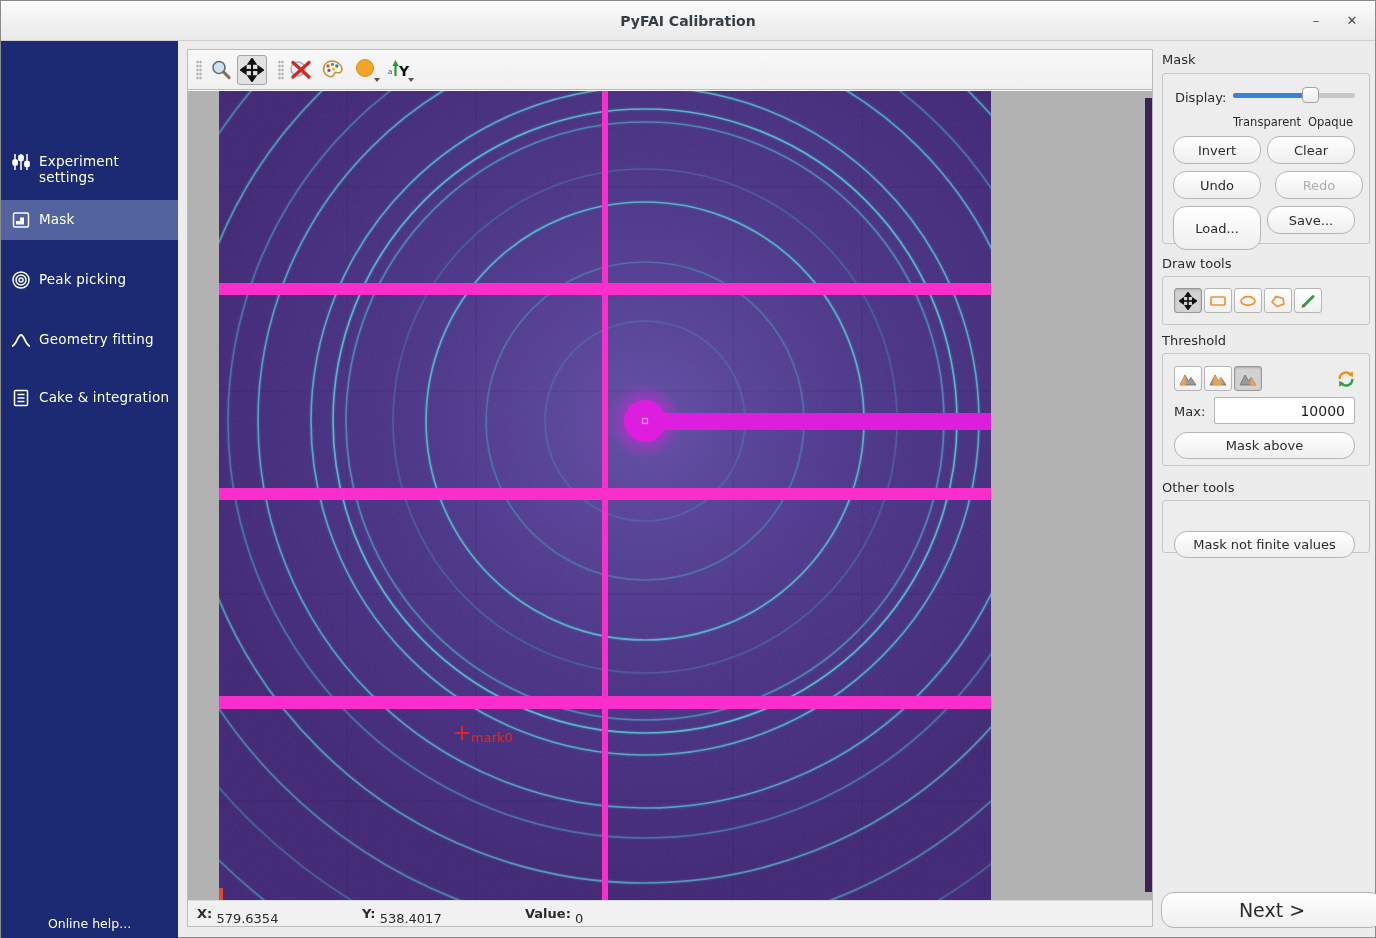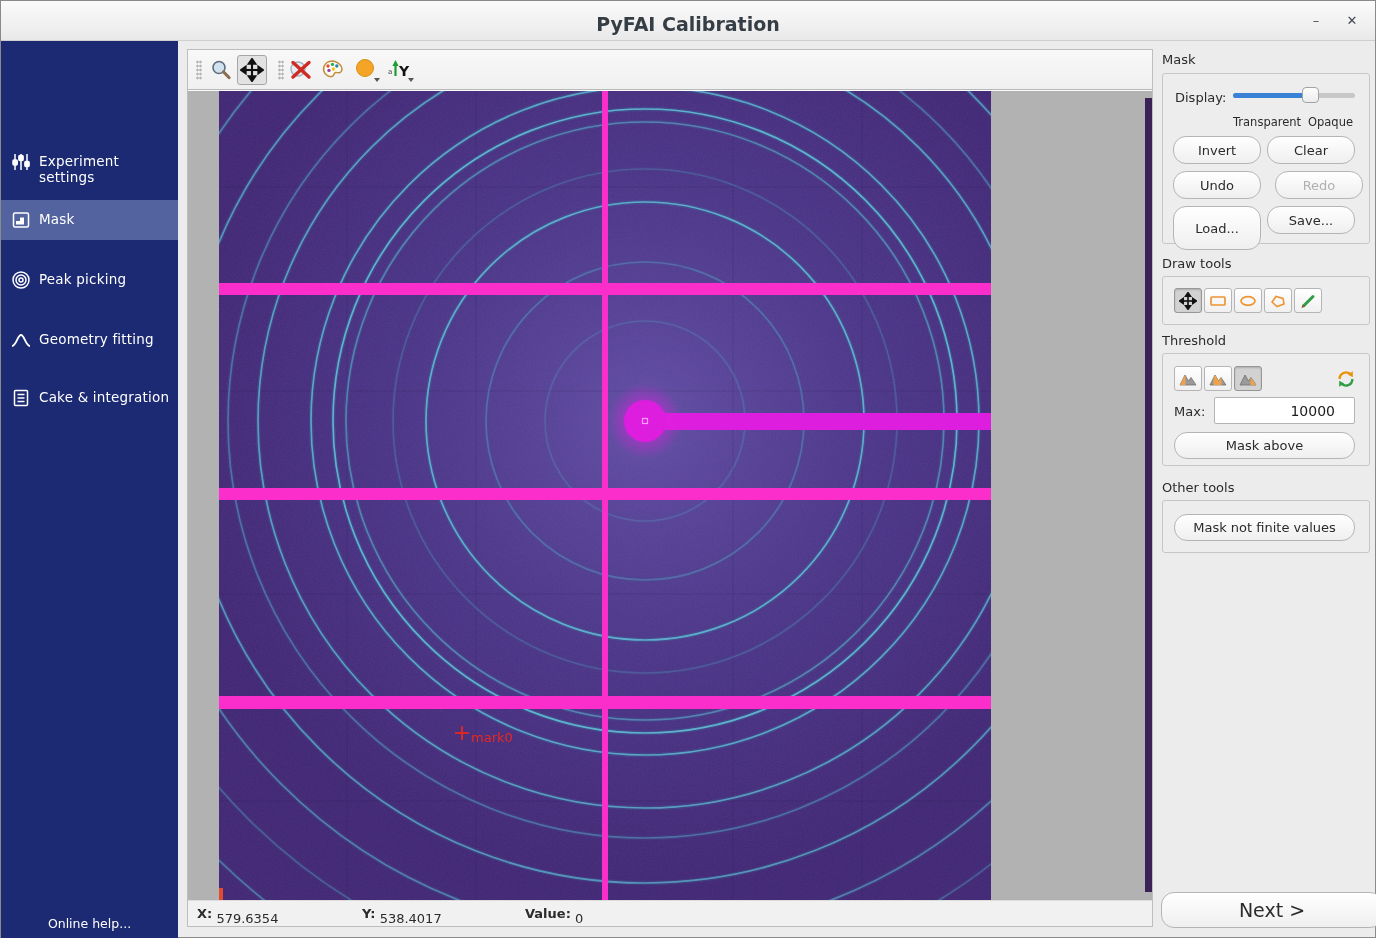--- a/index.html
+++ b/index.html
@@ -4,21 +4,21 @@
 <style>
   * { box-sizing: border-box; margin: 0; padding: 0; }
   html,body { width:1376px; height:938px; overflow:hidden; }
   body { font-family:"DejaVu Sans", sans-serif; font-size:13px; color:#2b2b2b; background:#ececec; }
   #window { position:relative; width:1376px; height:938px; background:#ececec; border:1px solid #8a8a8a; }
 
   
   #titlebar { position:absolute; left:0; top:0; width:100%; height:40px;
     background:linear-gradient(#fbfbfb,#e9e9e9); border-bottom:1px solid #cfcfcf; }
   #titlebar .title { position:absolute; left:0; right:0; top:12px; text-align:center;
-    font-weight:bold; color:#363e45; font-size:19px; }
+    font-weight:bold; color:#363e45; font-size:14px; }
   .win-btn { position:absolute; top:10px; width:22px; height:20px; text-align:center;
     color:#43494e; font-size:13px; cursor:default; line-height:20px; }
   #btn-min { right:48px; }
   #btn-close { right:12px; }
 
   
   #sidebar { position:absolute; left:0; top:40px; width:177px; height:898px; background:#1b2a72; }
   .side-item { position:absolute; left:0; width:177px; height:40px; color:#ffffff; }
   .side-item.selected { background:#5363a0; }
   .side-item .ic { position:absolute; left:10px; top:10px; width:20px; height:20px; }
@@ -62,21 +62,21 @@
   
   #slider { position:absolute; }
   #slider .track { position:absolute; left:0; top:6px; width:100%; height:5px;
     background:#c7c7c7; border-radius:3px; }
   #slider .fill { position:absolute; left:0; top:6px; height:5px; background:#3a82d6; border-radius:3px; }
   #slider .handle { position:absolute; top:0; width:17px; height:16px;
     background:linear-gradient(#fdfdfd,#ececec); border:1px solid #a3a3a3; border-radius:4px; }
   .mini-label { position:absolute; font-size:11.5px; color:#2b2b2b; }
 
   .max-input { position:absolute; border:1px solid #b5b5b5; border-radius:2px; background:#ffffff;
-    font-size:14px; text-align:right; padding:0 19px; font-family:"DejaVu Sans", sans-serif; color:#1c1c1c; }
+    font-size:14px; text-align:right; padding:0 9px; font-family:"DejaVu Sans", sans-serif; color:#1c1c1c; }
 
   #next-btn { position:absolute; left:1160px; top:891px; width:222px; height:36px; font-size:19px; }
 </style>
 </head>
 <body>
 
 <div id="window">
 
   <div id="titlebar">
     <div class="title">PyFAI Calibration</div>
@@ -413,18 +413,18 @@
         <polygon points="3.5,19.5 3.5,13 9,16" fill="#2f9e44"></polygon>
       </svg>
     </div>
     <span style="position:absolute; left:11px; top:50px">Max:</span>
     <input class="max-input" style="left: 51px; top: 43px; width: 141px; height: 27px;" value="10000">
     <button class="btn" style="left:11px; top:78px; width:181px; height:27px">Mask above</button>
   </div>
 
   <div class="group-label" style="left:1161px; top:479px">Other tools</div>
   <div class="frame" style="left:1161px; top:499px; width:208px; height:53px">
-    <button class="btn" style="left:11px; top:13px; width:181px; height:27px">Mask not finite values</button>
+    <button class="btn" style="left:11px; top:30px; width:181px; height:27px">Mask not finite values</button>
   </div>
 
   <button class="btn" id="next-btn">Next &gt;</button>
 
 </div>
 
 </body></html>

